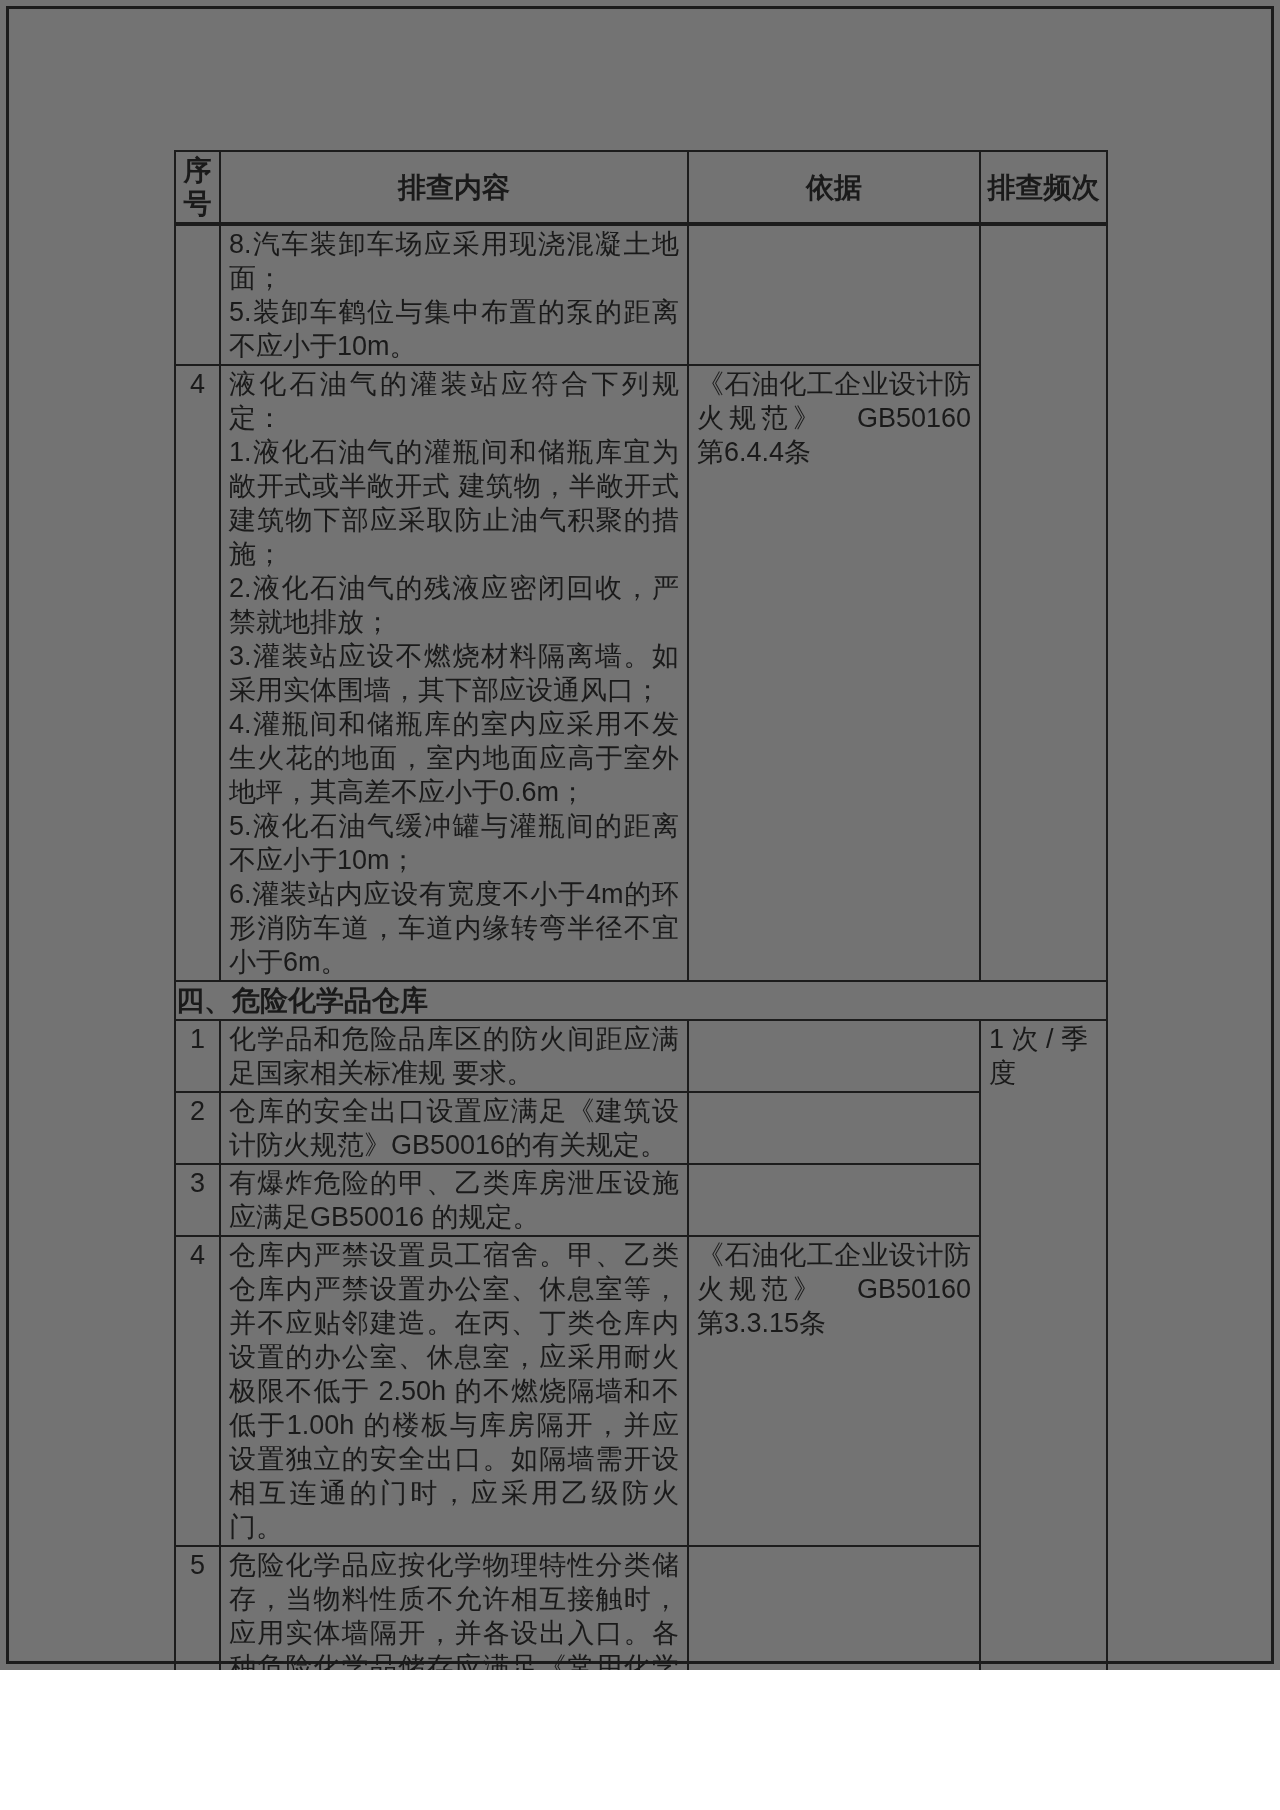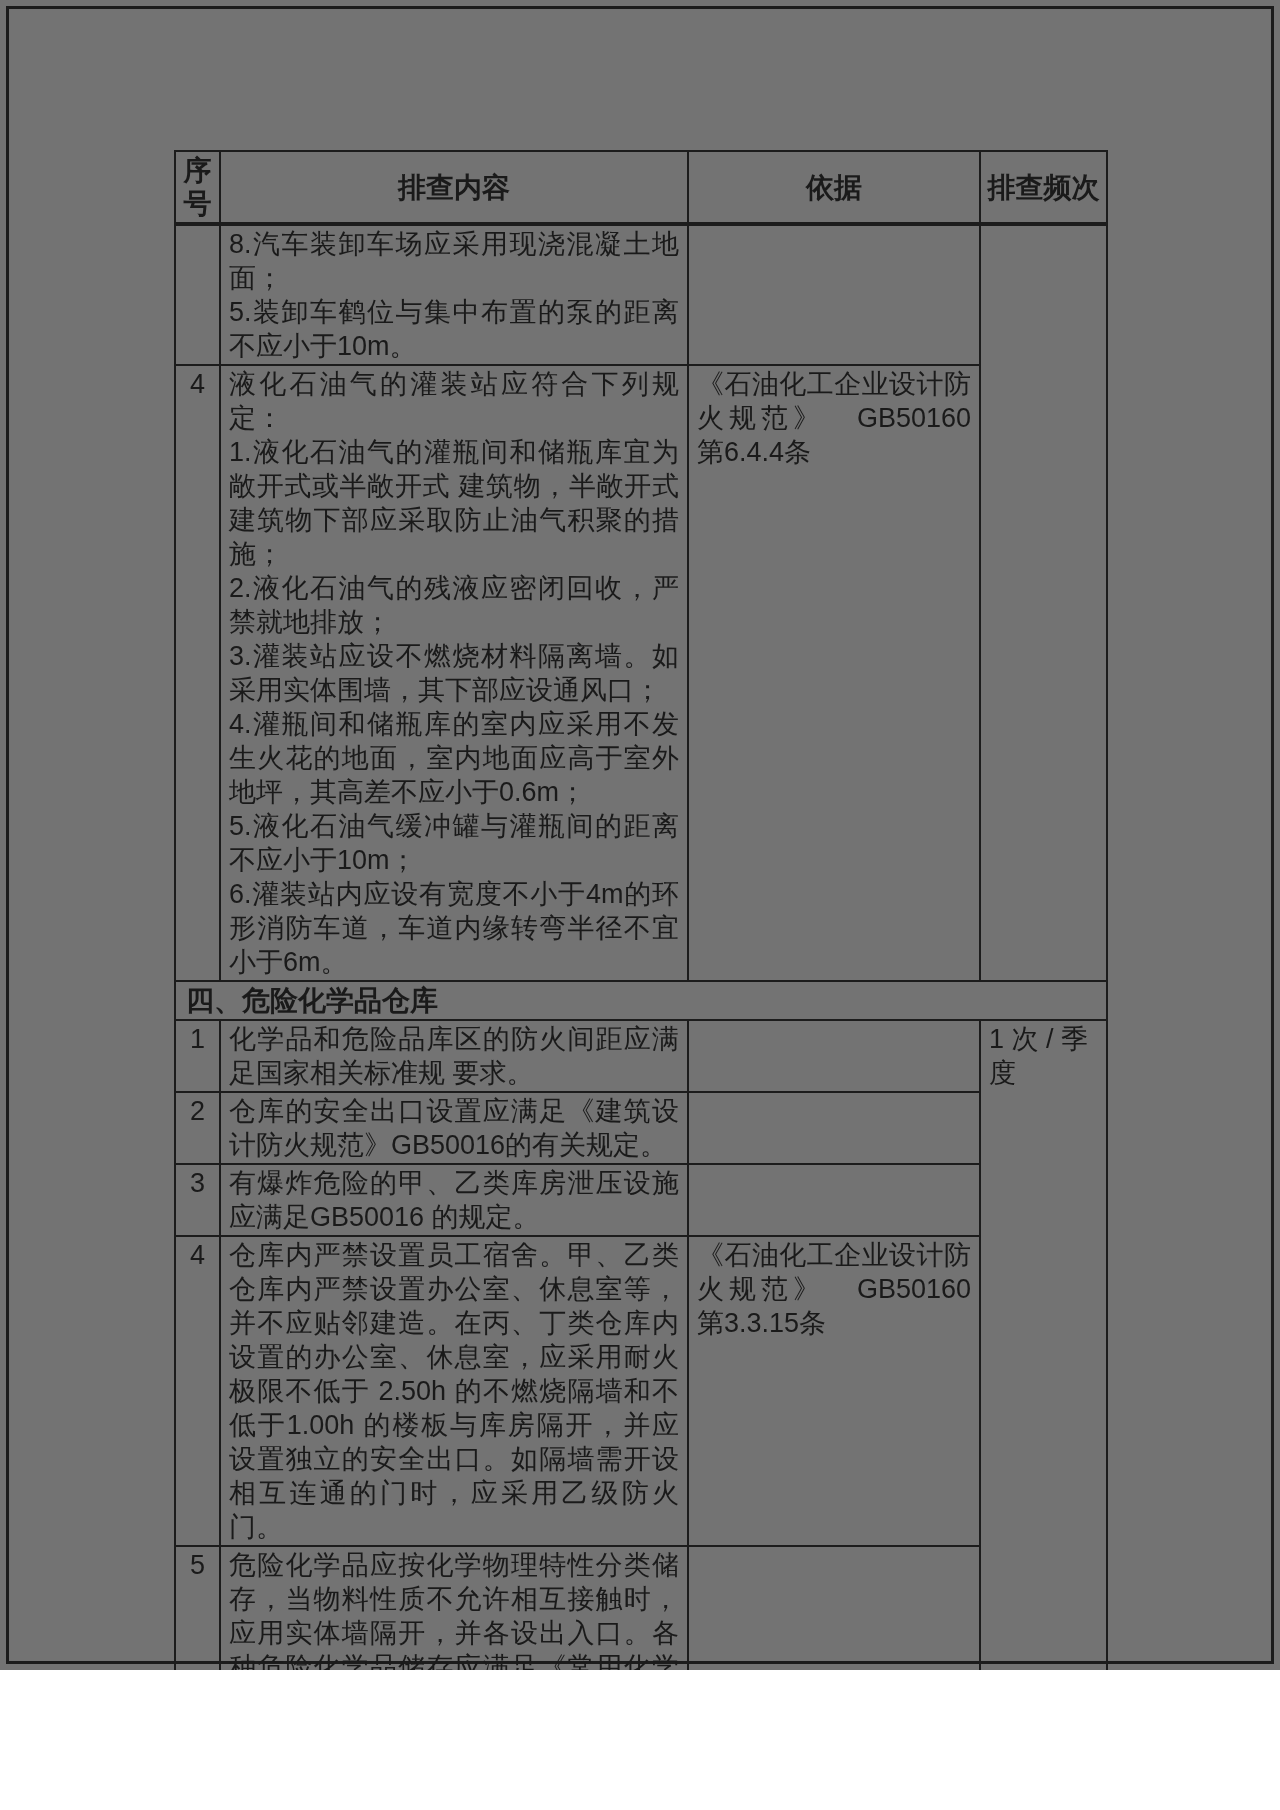--- a/index.html
+++ b/index.html
@@ -47,21 +47,21 @@
     padding:1px 2px;
   }
   td.content{ text-align:justify; }
   td.content p{ margin:0; }
   td.basis{ text-align:justify; }
   td.freq{ vertical-align:top;margin-left:32px; }
   tr.section td{
     font-weight:bold;
     font-size:28px;
     line-height:35px;
-    padding:1px 10px;
+    padding:1px 0;
   }
   .footer{
     position:absolute;
     left:0;top:1686px;
     width:1280px;
     text-align:center;
     font-size:19px;
     letter-spacing:2px;
     color:#2a2a2a;
     margin-top:24px;

